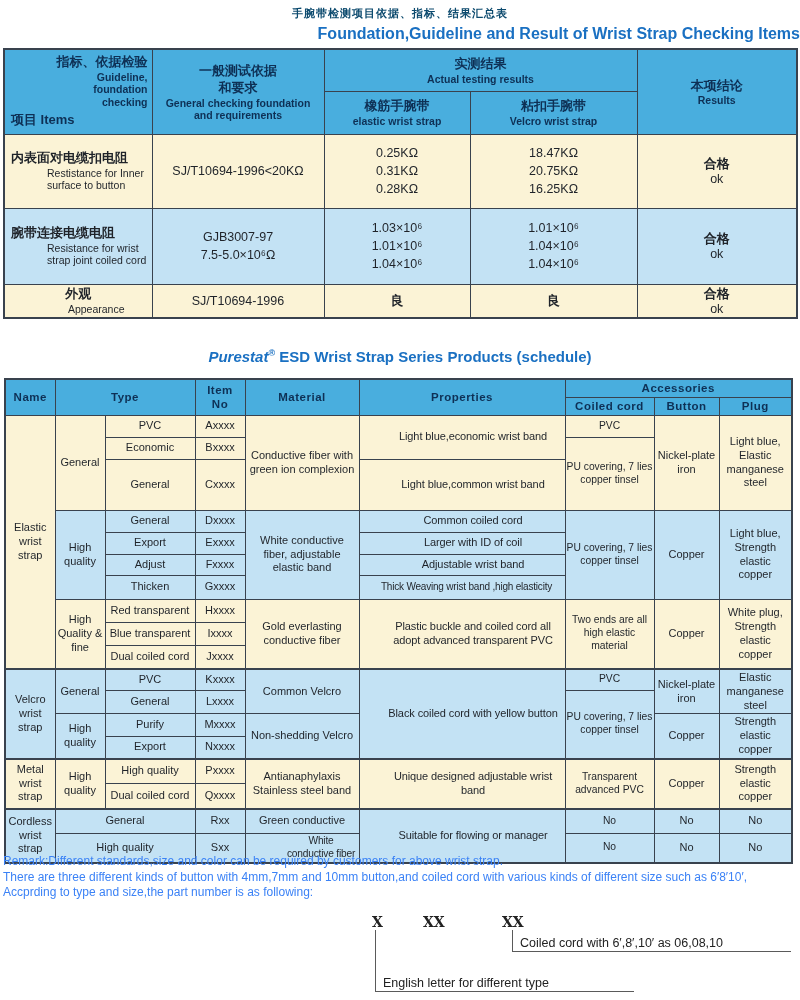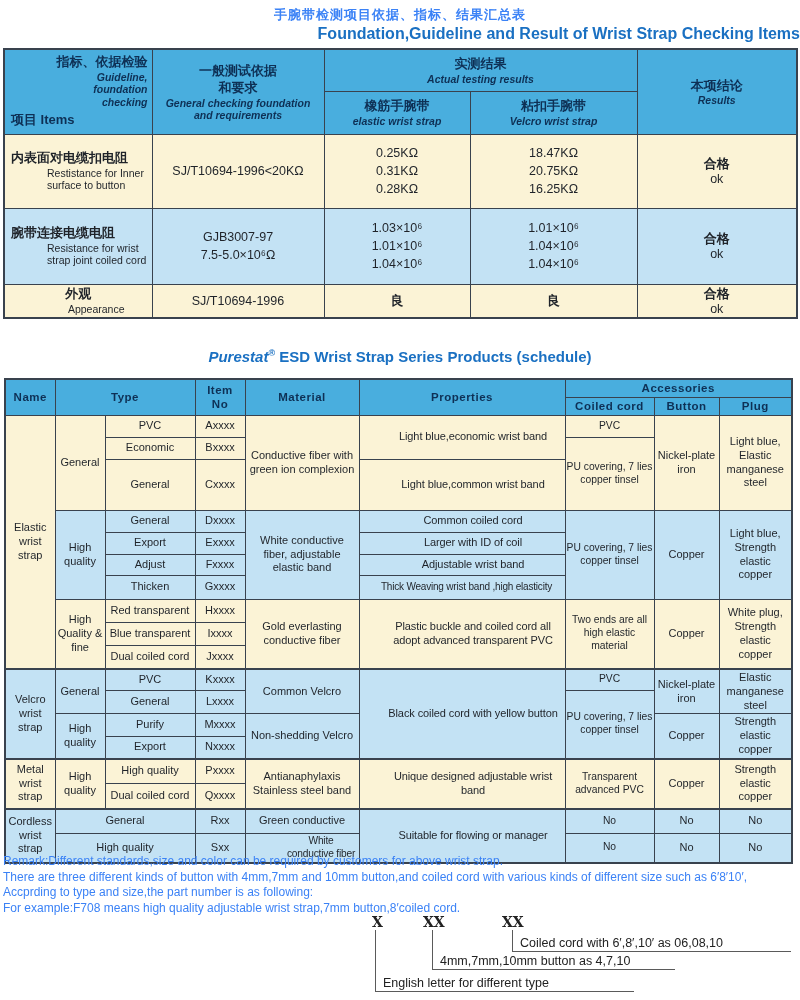--- a/index.html
+++ b/index.html
@@ -1,29 +1,29 @@
 <!DOCTYPE html>
 <html><head>
 <meta charset="utf-8">
 <style>
   html,body{margin:0;padding:0;background:#fff;}
   #page{position:relative;width:800px;height:1000px;background:#fff;overflow:hidden;
         font-family:"Liberation Sans",sans-serif;color:#1f2329;}
   .titlezh{position:absolute;top:6px;left:0;width:800px;text-align:center;
-           font-size:13px;font-weight:bold;color:#3b82f6;letter-spacing:1px;}
+           font-size:11px;font-weight:bold;color:#0c4a6e;letter-spacing:1px;}
   .titleen{position:absolute;top:25px;left:0;width:800px;text-align:right;
            font-size:16px;font-weight:bold;color:#1a70c2;}
   table{border-collapse:collapse;table-layout:fixed;}
   td{border:1px solid #39424e;text-align:center;vertical-align:middle;padding:1px 2px;overflow:hidden;}
   
   #t1{position:absolute;left:3px;top:48px;border:2px solid #39424e;}
   #t1 td{font-size:12.5px;}
   #t1 .hd{background:#49aede;color:#0e3055;}
   #t1 .zh{font-size:13px;font-weight:bold;line-height:1.35;}
-  #t1 .en{font-size:10.5px;line-height:1.2;font-weight:bold;font-style:italic;}
+  #t1 .en{font-size:10.5px;line-height:1.2;font-weight:bold;}
   #t1 .body-zh{font-size:13px;font-weight:bold;line-height:1.3;}
   #t1 .body-en{font-size:10.5px;line-height:1.2;padding-left:36px;}
   #t1 .cream{background:#fbf3d6;}
   #t1 .lblue{background:#c3e2f4;}
   #t1 .left{text-align:left;padding-left:6px;}
   #t1 .vals div{line-height:1.45;}
   .diag{position:relative;
     background-image:linear-gradient(to bottom right,transparent 49.6%,#39424e 49.6%,#39424e 50.6%,transparent 50.6%);padding-left:28px;}
   .diag .tr{position:absolute;top:3px;right:4px;text-align:right;}
   .diag .bl{position:absolute;bottom:5px;left:6px;text-align:left;}
@@ -330,29 +330,25 @@
       <td>No</td>
       <td>No</td>
     </tr>
   </tbody>
     </table>
 
   <div id="remark">
     <div>Remark:Different standards,size and color can be required by customers for above wrist strap.</div>
     <div>There are three different kinds of button with 4mm,7mm and 10mm button,and coiled cord with various kinds of different size such as 6′8′10′,</div>
     <div>Accprding to type and size,the part number is as following:</div>
-    <div>For example:F708 means high quality adjustable wrist strap,7mm button,8′coiled cord.</div>
   </div>
 
   <div class="dg dgx1">X</div>
   <div class="dg dgx2">XX</div>
   <div class="dg dgx3">XX</div>
   <div id="br1" class="bracket">
     <span>English letter for different type</span>
   </div>
-  <div id="br2" class="bracket">
-    <span>4mm,7mm,10mm button as 4,7,10</span>
-  </div>
   <div id="br3" class="bracket">
     <span>Coiled cord with 6′,8′,10′ as 06,08,10</span>
   </div>
 
 </div>
 
 </body></html>

